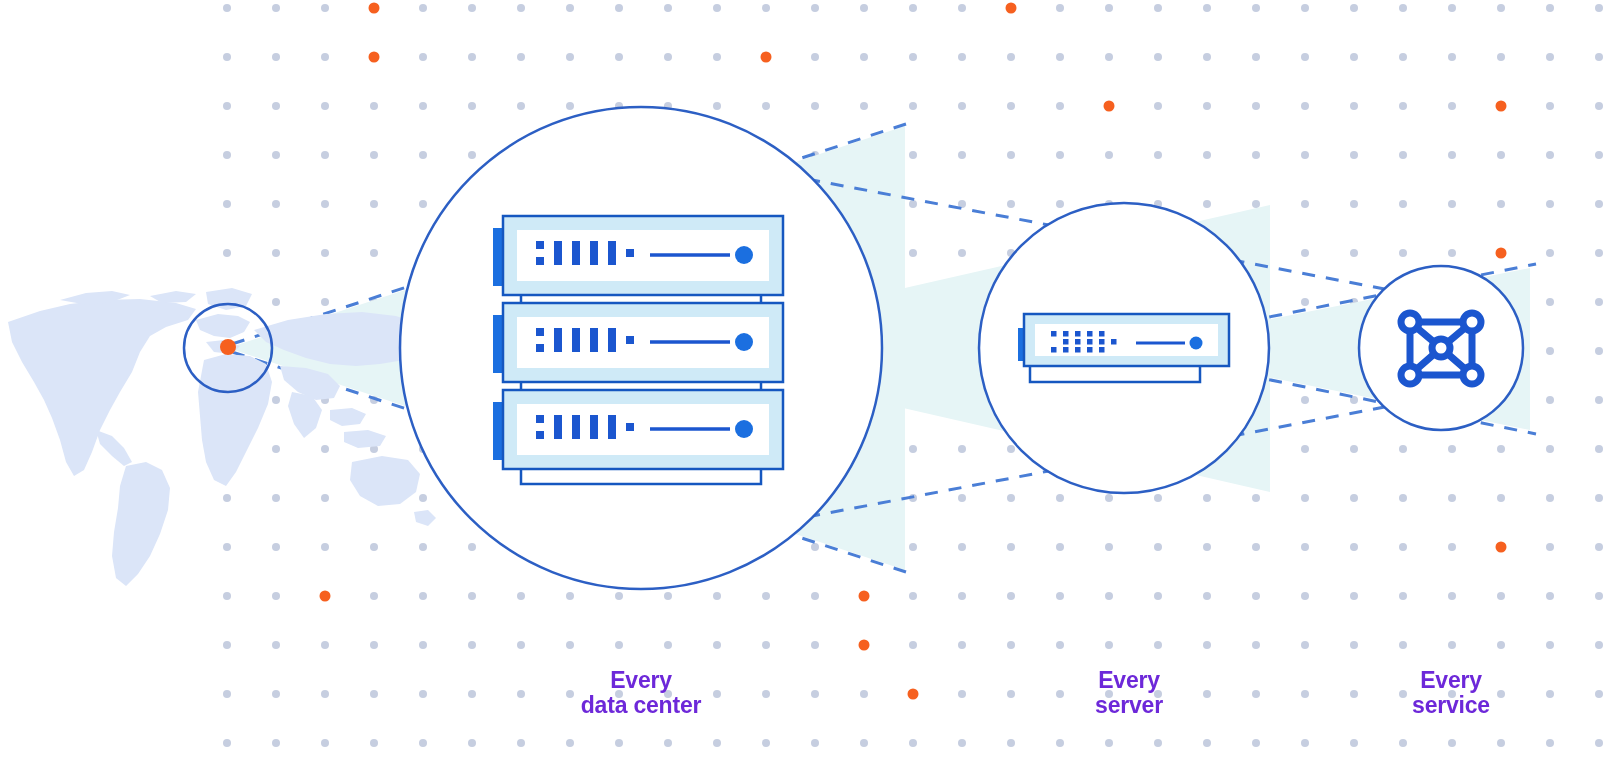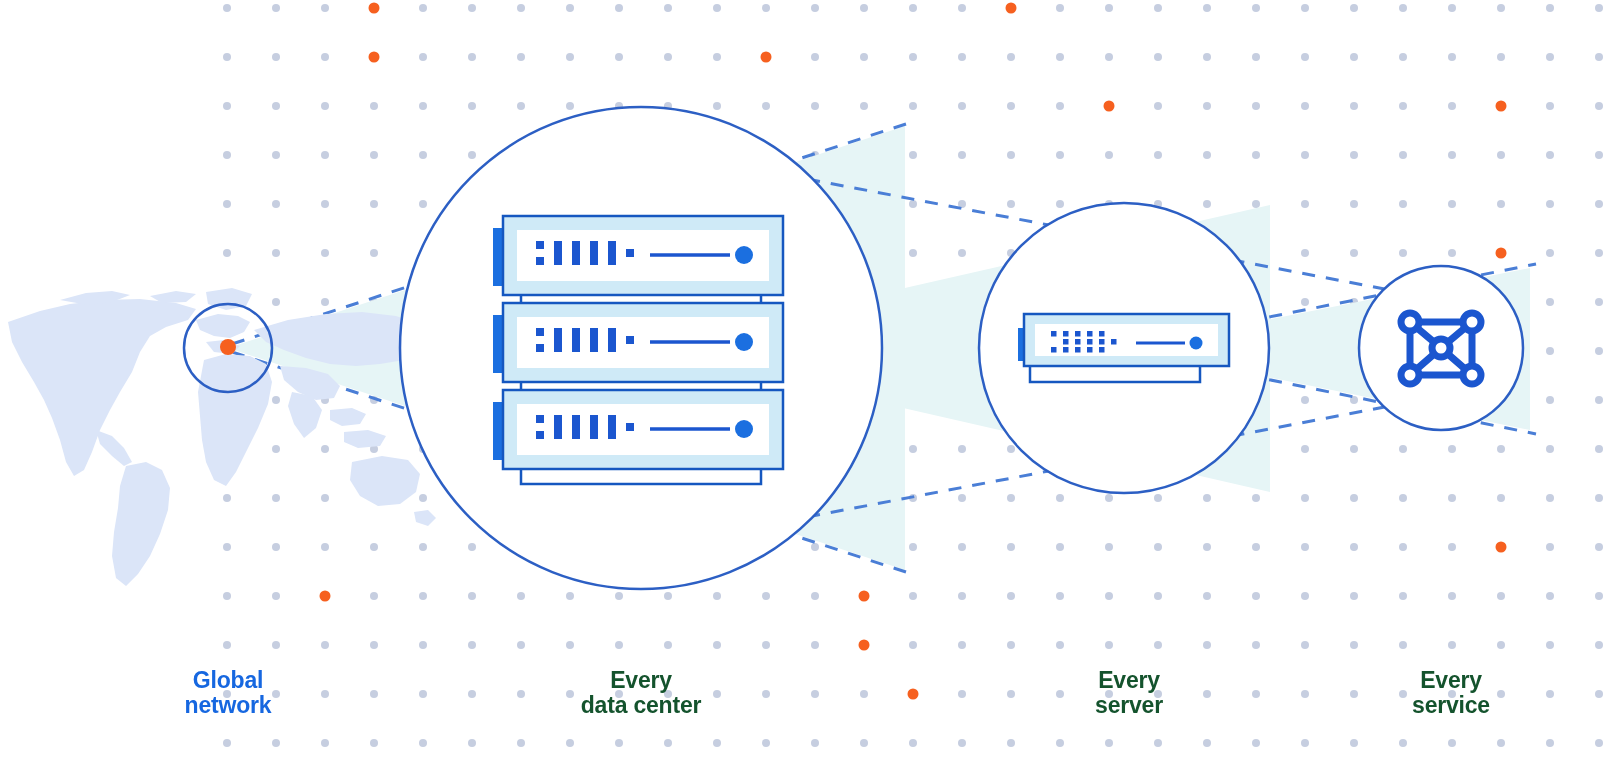--- a/index.html
+++ b/index.html
@@ -12,21 +12,21 @@
   #stage{position:relative;width:1620px;height:782px;overflow:hidden;background:#fff;}
   #stage > svg{position:absolute;left:0;top:0;}
   .label{
     position:absolute;
     text-align:center;
     font-size:23px;
     font-weight:700;
     line-height:1.08;
     letter-spacing:-0.2px;
     white-space:pre-line;
-    color:#14532d;
+    color:#6d28d9;
   }
   .label.accent{color:#1667e0;}
 </style>
 </head>
 <body>
 
 <div id="stage">
 
   <svg id="dotgrid" width="1620" height="782">
       <circle cx="227" cy="8" r="4" fill="#c6cee0"></circle>
@@ -703,22 +703,20 @@
       <line x1="1472" y1="375" x2="1441" y2="348"></line>
 
       <circle cx="1410" cy="322" r="9" fill="#ffffff"></circle>
       <circle cx="1472" cy="322" r="9" fill="#ffffff"></circle>
       <circle cx="1410" cy="375" r="9" fill="#ffffff"></circle>
       <circle cx="1472" cy="375" r="9" fill="#ffffff"></circle>
       <circle cx="1441" cy="348" r="9" fill="#ffffff"></circle>
     </g>
   </svg>
 
-  <div class="label accent" style="left:148px;top:668px;width:160px;">Global
-network</div>
 
   <div class="label" style="left:541px;top:668px;width:200px;">Every
 data center</div>
 
   <div class="label" style="left:1044px;top:668px;width:170px;">Every
 server</div>
 
   <div class="label" style="left:1366px;top:668px;width:170px;">Every
 service</div>
 

